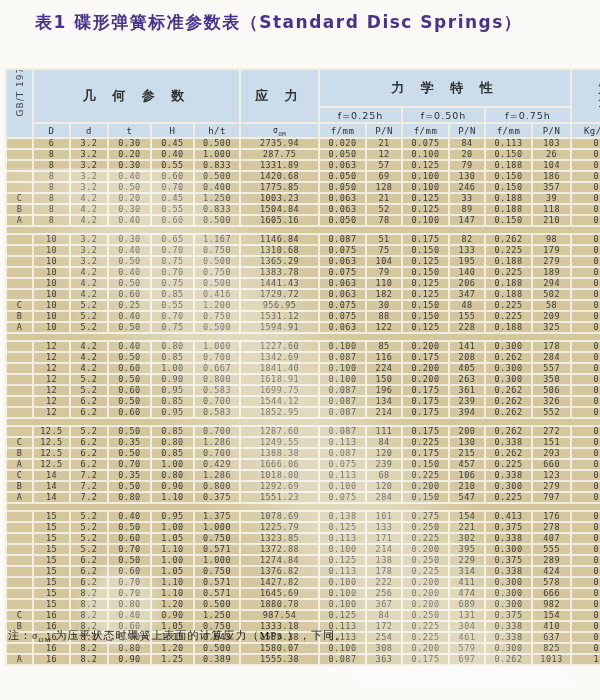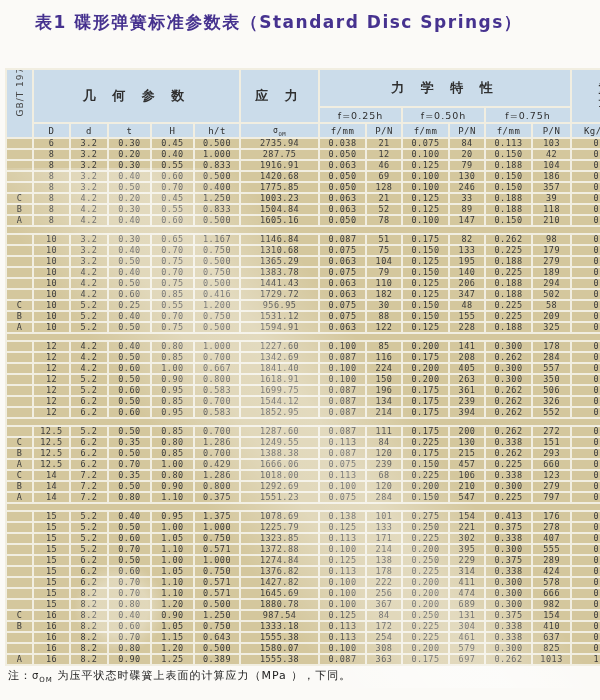--- a/index.html
+++ b/index.html
@@ -43,22 +43,22 @@
   tr.spacer td{height:6px;background:#d4c79d;}
   td.lbl{font-size:8.5px;}
   
   .watermark{
     position:absolute;left:0;top:100px;width:600px;height:520px;pointer-events:none;
     background:
       linear-gradient(55deg,transparent 34%,rgba(255,255,255,0.30) 44%,rgba(255,255,255,0.34) 52%,transparent 62%),
       radial-gradient(circle at 115px 440px,rgba(255,255,255,0.30) 0 28px,transparent 46px);
   }
   .footnote{
-    position:absolute;left:8px;top:668px;width:584px;
-    font-size:11px;color:#222;letter-spacing:1px;
+    position:absolute;left:8px;top:628px;width:584px;
+    font-size:11px;color:#222;letter-spacing:1px;font-family:Liberation Serif, serif;
   }
   .footnote .sig{font-size:10px;}
   .footnote sub{font-size:7px;}
 </style>
 </head>
 <body>
 
 <div class="page-title">表1 碟形弹簧标准参数表（Standard Disc Springs）</div>
 
 <div class="table-wrap">
@@ -115,54 +115,54 @@
     </thead>
     <tbody>
         <tr>
           <td class="lbl"></td>
           <td>6</td>
           <td>3.2</td>
           <td>0.30</td>
           <td>0.45</td>
           <td>0.500</td>
           <td>2735.94</td>
-          <td>0.038</td>
+          <td>0.020</td>
           <td>21</td>
           <td>0.075</td>
           <td>84</td>
           <td>0.113</td>
           <td>103</td>
           <td>0.05</td>
         </tr>
         <tr>
           <td class="lbl"></td>
           <td>8</td>
           <td>3.2</td>
           <td>0.20</td>
           <td>0.40</td>
           <td>1.000</td>
           <td>287.75</td>
           <td>0.050</td>
           <td>12</td>
           <td>0.100</td>
           <td>20</td>
           <td>0.150</td>
-          <td>42</td>
+          <td>26</td>
           <td>0.07</td>
         </tr>
         <tr>
           <td class="lbl"></td>
           <td>8</td>
           <td>3.2</td>
           <td>0.30</td>
           <td>0.55</td>
           <td>0.833</td>
-          <td>1916.91</td>
+          <td>1331.89</td>
           <td>0.063</td>
-          <td>46</td>
+          <td>57</td>
           <td>0.125</td>
           <td>79</td>
           <td>0.188</td>
           <td>104</td>
           <td>0.10</td>
         </tr>
         <tr>
           <td class="lbl"></td>
           <td>8</td>
           <td>3.2</td>

